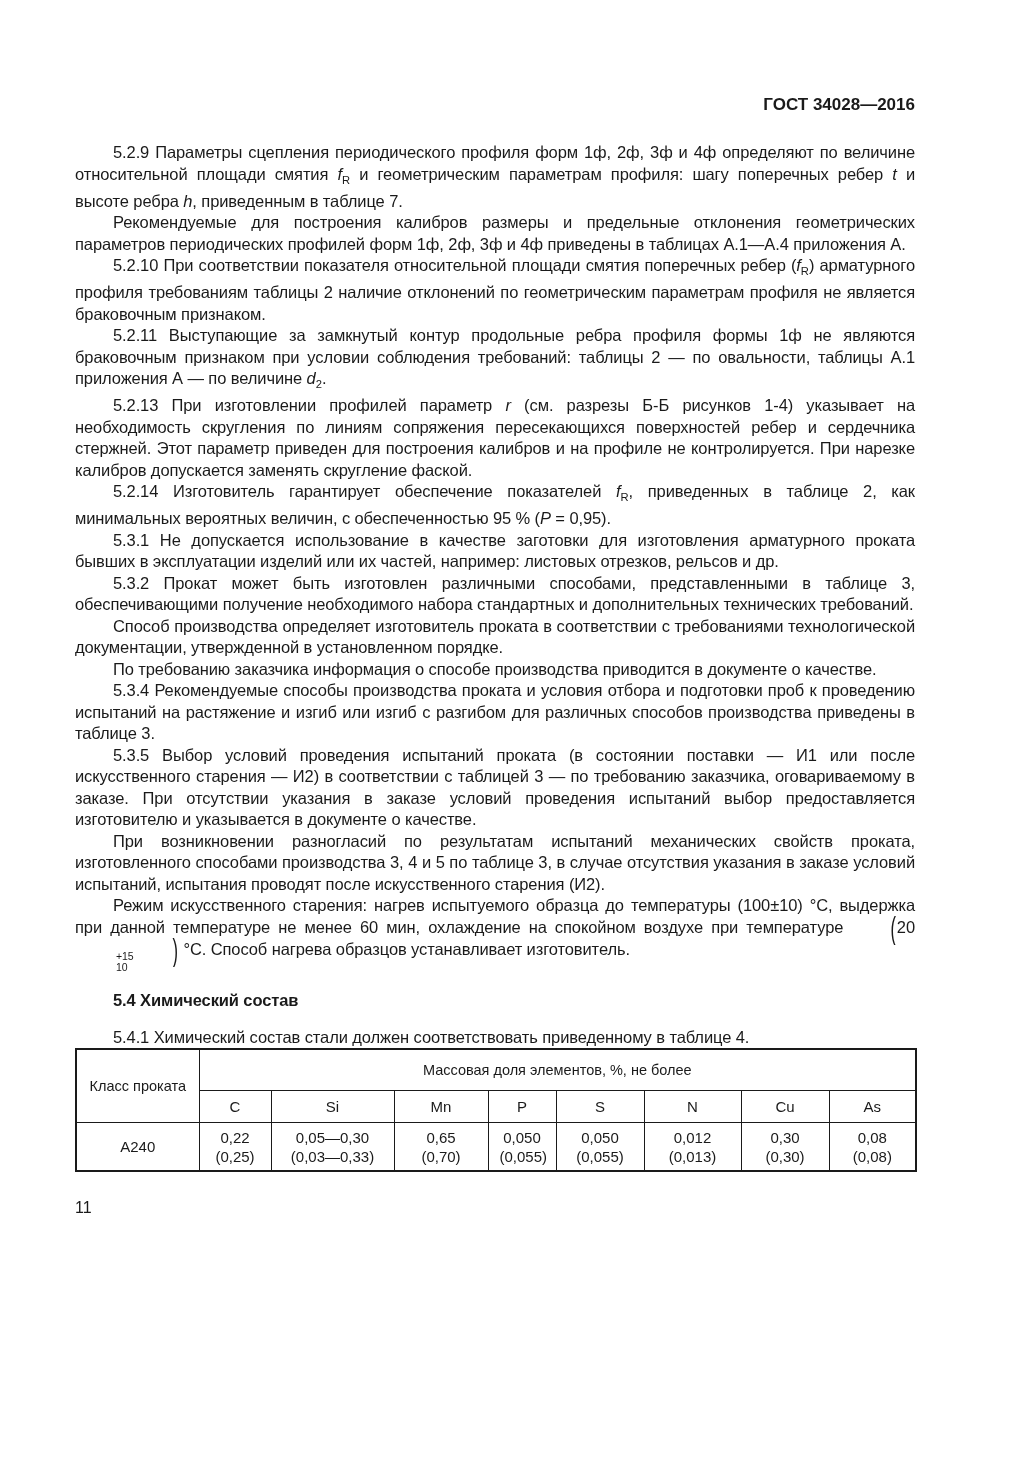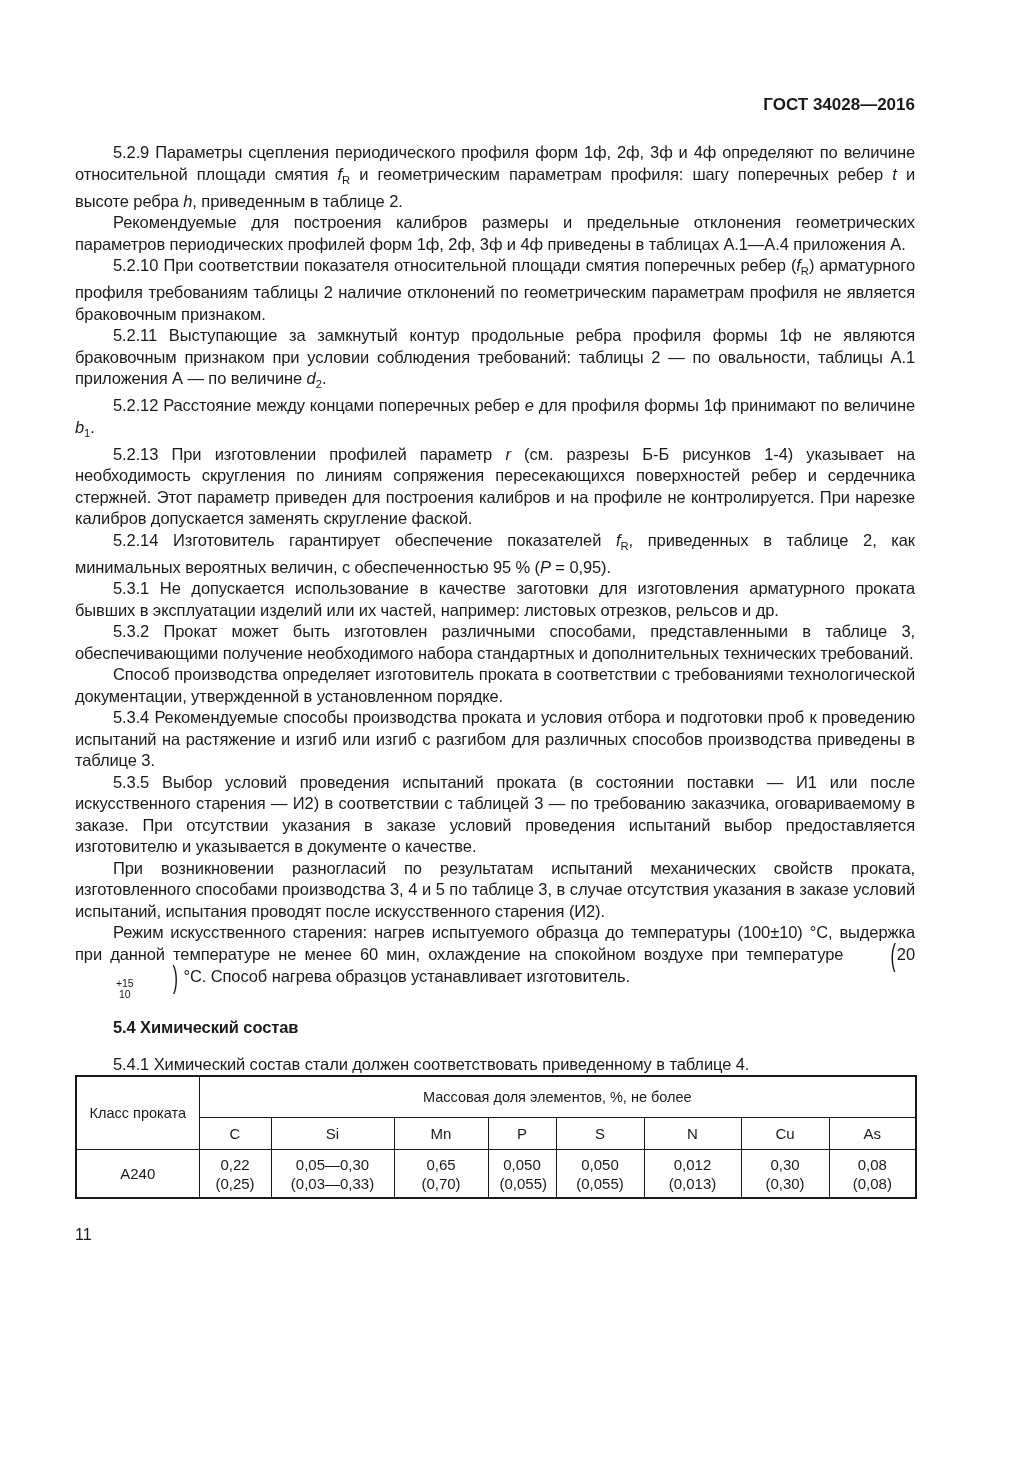--- a/index.html
+++ b/index.html
@@ -19,21 +19,21 @@
   }
   .content h3{
     font-size:16.5px;line-height:21.5px;font-weight:bold;
     margin:18px 0 15px 0;text-indent:38px;letter-spacing:-0.1px;
   }
   .it{font-style:italic;}
   .sb{font-size:0.68em;vertical-align:-0.32em;letter-spacing:0;}
   
   .mparen{display:inline-block;transform:scaleY(1.9);vertical-align:-1px;font-weight:300;padding:0 1px;}
   .mstack{display:inline-flex;flex-direction:column;font-size:10.5px;line-height:10.5px;
-          vertical-align:-5px;margin-left:3px;text-align:center;}
+          vertical-align:-5px;margin-left:3px;text-align:left;}
   .tbl-caption{font-size:14.5px;line-height:18px;margin:21px 0 9px 0;}
   .cap-spaced{letter-spacing:4.5px;}
   table.chem{
     width:840px;border-collapse:collapse;border:2px solid #1a1a1a;
     table-layout:fixed;font-size:15px;
   }
   table.chem th,table.chem td{
     border:1px solid #1a1a1a;text-align:center;vertical-align:middle;
     font-weight:normal;padding:2px 11px;
   }
@@ -47,30 +47,30 @@
   }
 </style>
 </head>
 <body>
 
 <div class="page">
 
   <div class="running-header">ГОСТ 34028—2016</div>
 
   <div class="content" id="content">
-      <p><span>5.2.9 Параметры сцепления периодического профиля форм 1ф, 2ф, 3ф и 4ф определяют по величине относительной площади смятия </span><span class="it">f</span><span class="sb">R</span><span> и геометрическим параметрам профиля: шагу поперечных ребер </span><span class="it">t</span><span> и высоте ребра </span><span class="it">h</span><span>, приведенным в таблице 2.</span></p>
+      <p><span>5.2.9 Параметры сцепления периодического профиля форм 1ф, 2ф, 3ф и 4ф определяют по величине относительной площади смятия </span><span class="it">f</span><span class="sb">R</span><span> и геометрическим параметрам профиля: шагу поперечных ребер </span><span class="it">t</span><span> и высоте ребра </span><span class="it">h</span><span>, приведенным в таблице 7.</span></p>
       <p><span>Рекомендуемые для построения калибров размеры и предельные отклонения геометрических параметров периодических профилей форм 1ф, 2ф, 3ф и 4ф приведены в таблицах А.1—А.4 приложения А.</span></p>
       <p><span>5.2.10 При соответствии показателя относительной площади смятия поперечных ребер (</span><span class="it">f</span><span class="sb">R</span><span>) арматурного профиля требованиям таблицы 2 наличие отклонений по геометрическим параметрам профиля не является браковочным признаком.</span></p>
       <p><span>5.2.11 Выступающие за замкнутый контур продольные ребра профиля формы 1ф не являются браковочным признаком при условии соблюдения требований: таблицы 2 — по овальности, таблицы А.1 приложения А — по величине </span><span class="it">d</span><span class="sb">2</span><span>.</span></p>
-      <p><span>5.2.12 Расстояние между концами поперечных ребер </span><span class="it">е</span><span> для профиля формы 1ф принимают по величине </span><span class="it">b</span><span class="sb">1</span><span>.</span></p>
       <p><span>5.2.13 При изготовлении профилей параметр </span><span class="it">r</span><span> (см. разрезы Б-Б рисунков 1-4) указывает на необходимость скругления по линиям сопряжения пересекающихся поверхностей ребер и сердечника стержней. Этот параметр приведен для построения калибров и на профиле не контролируется. При нарезке калибров допускается заменять скругление фаской.</span></p>
       <p><span>5.2.14 Изготовитель гарантирует обеспечение показателей </span><span class="it">f</span><span class="sb">R</span><span>, приведенных в таблице 2, как минимальных вероятных величин, с обеспеченностью 95 % (</span><span class="it">P</span><span> = 0,95).</span></p>
       <p><span>5.3.1 Не допускается использование в качестве заготовки для изготовления арматурного проката бывших в эксплуатации изделий или их частей, например: листовых отрезков, рельсов и др.</span></p>
       <p><span>5.3.2 Прокат может быть изготовлен различными способами, представленными в таблице 3, обеспечивающими получение необходимого набора стандартных и дополнительных технических требований.</span></p>
       <p><span>Способ производства определяет изготовитель проката в соответствии с требованиями технологической документации, утвержденной в установленном порядке.</span></p>
+      <p><span>По требованию заказчика информация о способе производства приводится в документе о качестве.</span></p>
       <p><span>5.3.4 Рекомендуемые способы производства проката и условия отбора и подготовки проб к проведению испытаний на растяжение и изгиб или изгиб с разгибом для различных способов производства приведены в таблице 3.</span></p>
       <p><span>5.3.5 Выбор условий проведения испытаний проката (в состоянии поставки — И1 или после искусственного старения — И2) в соответствии с таблицей 3 — по требованию заказчика, оговариваемому в заказе. При отсутствии указания в заказе условий проведения испытаний выбор предоставляется изготовителю и указывается в документе о качестве.</span></p>
       <p><span>При возникновении разногласий по результатам испытаний механических свойств проката, изготовленного способами производства 3, 4 и 5 по таблице 3, в случае отсутствия указания в заказе условий испытаний, испытания проводят после искусственного старения (И2).</span></p>
       <p><span>Режим искусственного старения: нагрев испытуемого образца до температуры (100±10) °С, выдержка при данной температуре не менее 60 мин, охлаждение на спокойном воздухе при температуре </span><span><span class="mparen">(</span><span>20 </span><span class="mstack">
             <span>+15</span>
             <span>10</span>
           </span><span class="mparen">)</span></span><span> °С. Способ нагрева образцов устанавливает изготовитель.</span></p>
       <h3><span>5.4 Химический состав</span></h3>
       <p><span>5.4.1 Химический состав стали должен соответствовать приведенному в таблице 4.</span></p>
     </div>

